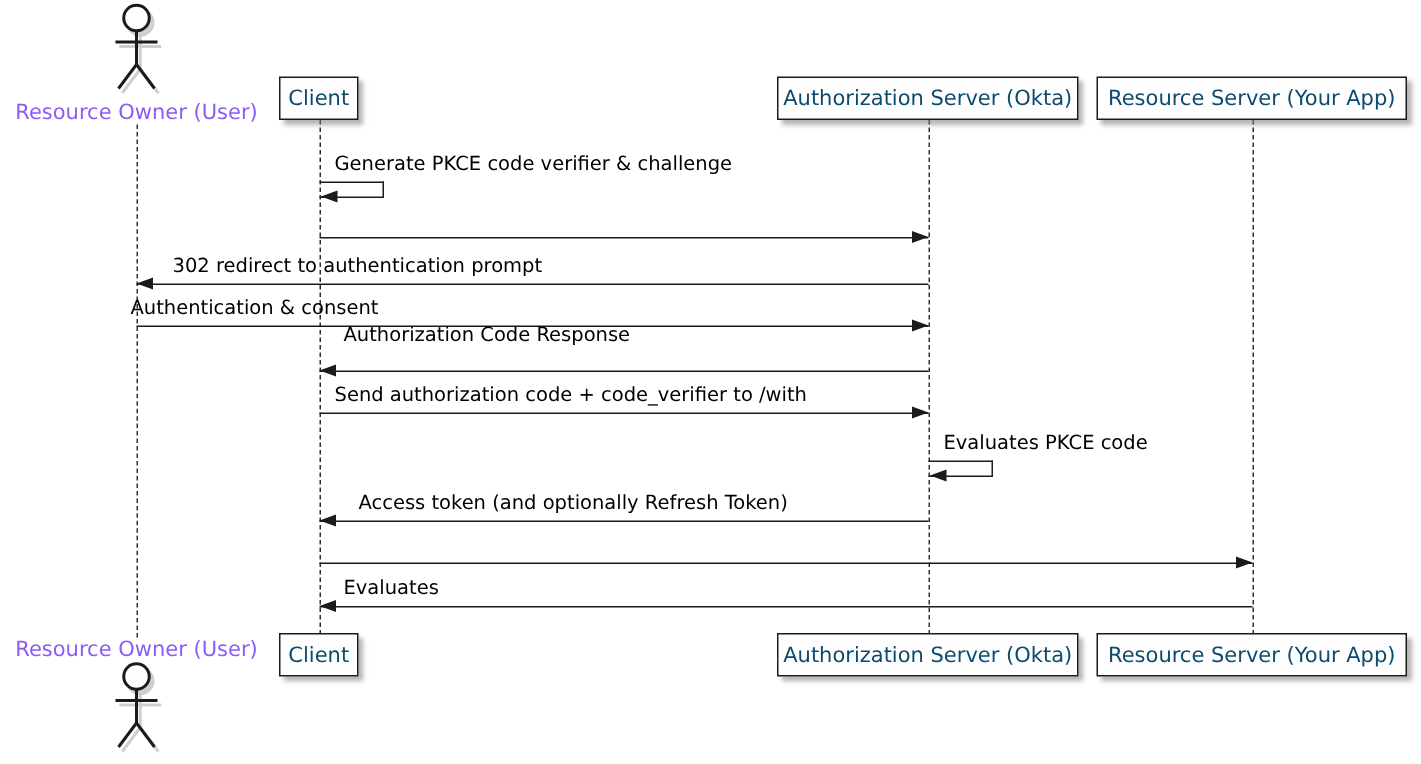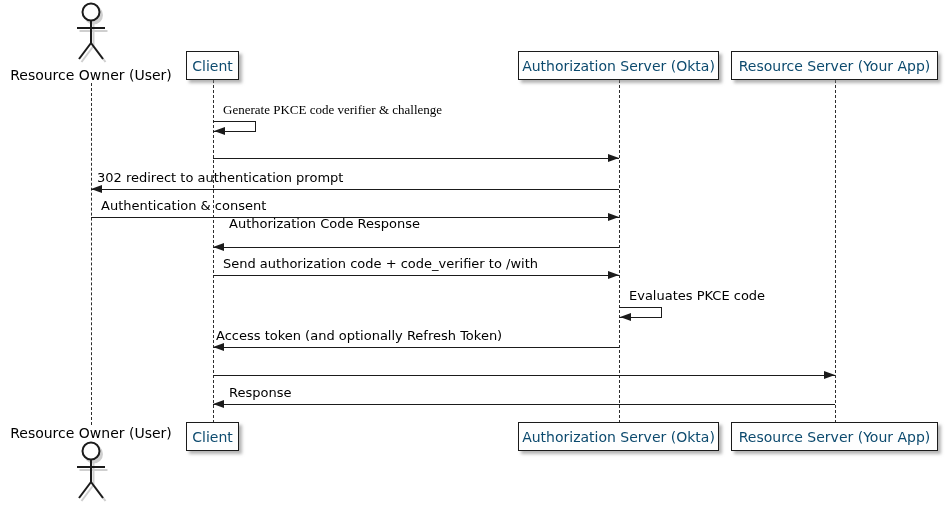--- a/index.html
+++ b/index.html
@@ -19,21 +19,21 @@
     background:#fefefe;
     border:1.5px solid #1b1b1b;
     box-shadow:3px 3px 3px rgba(120,120,120,0.55);
     display:flex;align-items:center;justify-content:center;
     font-size:14px;color:#0c4a6e;
     box-sizing:border-box;
     white-space:nowrap;
   }
   .alabel{
     position:absolute;height:17px;line-height:17px;
-    font-size:14px;color:#000000;white-space:nowrap;
+    font-size:14px;color:#8b5cf6;white-space:nowrap;
     transform:translateX(-50%);
   }
   .figure{position:absolute;width:44px;height:62px;}
   .mlabel{
     position:absolute;height:16px;line-height:16px;
     font-size:13px;color:#000;white-space:nowrap;
   }
   .mline{
     position:absolute;height:0;
     border-top:1.3px solid #1b1b1b;
@@ -112,39 +112,39 @@
       <span>Authorization Server (Okta)</span>
     </div>
     <div class="pbox" style="left: 731px; top: 51px; width: 207px;">
       <span>Resource Server (Your App)</span>
     </div>
     <div class="pbox" style="left: 731px; top: 422px; width: 207px;">
       <span>Resource Server (Your App)</span>
     </div>
     <div class="selfloop" style="left: 213px; top: 121px;"></div>
     <div class="head head-left" style="left: 214px; top: 126.5px;"></div>
-    <div class="mlabel" style="left: 223px; top: 102px; font-family: Liberation Serif, serif;">Generate PKCE code verifier &amp; challenge</div>
+    <div class="mlabel" style="left: 223px; top: 102px;">Generate PKCE code verifier &amp; challenge</div>
     <div class="mline" style="left: 213px; top: 158px; width: 406px;"></div>
     <div class="head head-right" style="left: 608px; top: 154px;"></div>
     <div class="mline" style="left: 91px; top: 189px; width: 528px;"></div>
     <div class="head head-left" style="left: 91px; top: 185px;"></div>
-    <div class="mlabel" style="left: 97px; top: 170px;">302 redirect to authentication prompt</div>
+    <div class="mlabel" style="left: 115px; top: 170px;">302 redirect to authentication prompt</div>
     <div class="mline" style="left: 91px; top: 217px; width: 528px;"></div>
     <div class="head head-right" style="left: 608px; top: 213px;"></div>
-    <div class="mlabel" style="left: 101px; top: 198px;">Authentication &amp; consent</div>
+    <div class="mlabel" style="left: 87px; top: 198px;">Authentication &amp; consent</div>
     <div class="mline" style="left: 213px; top: 247px; width: 406px;"></div>
     <div class="head head-left" style="left: 213px; top: 243px;"></div>
     <div class="mlabel" style="left: 229px; top: 216px;">Authorization Code Response</div>
     <div class="mline" style="left: 213px; top: 275px; width: 406px;"></div>
     <div class="head head-right" style="left: 608px; top: 271px;"></div>
     <div class="mlabel" style="left: 223px; top: 256px;">Send authorization code + code_verifier to /with</div>
     <div class="selfloop" style="left: 619px; top: 307px;"></div>
     <div class="head head-left" style="left: 620px; top: 312.5px;"></div>
     <div class="mlabel" style="left: 629px; top: 288px;">Evaluates PKCE code</div>
     <div class="mline" style="left: 213px; top: 347px; width: 406px;"></div>
     <div class="head head-left" style="left: 213px; top: 343px;"></div>
-    <div class="mlabel" style="left: 216px; top: 328px;">Access token (and optionally Refresh Token)</div>
+    <div class="mlabel" style="left: 239px; top: 328px;">Access token (and optionally Refresh Token)</div>
     <div class="mline" style="left: 213px; top: 375px; width: 622px;"></div>
     <div class="head head-right" style="left: 824px; top: 371px;"></div>
     <div class="mline" style="left: 213px; top: 404px; width: 622px;"></div>
     <div class="head head-left" style="left: 213px; top: 400px;"></div>
-    <div class="mlabel" style="left: 229px; top: 385px;">Response</div>
+    <div class="mlabel" style="left: 229px; top: 385px;">Evaluates</div>
   </div>
 
 </body></html>

